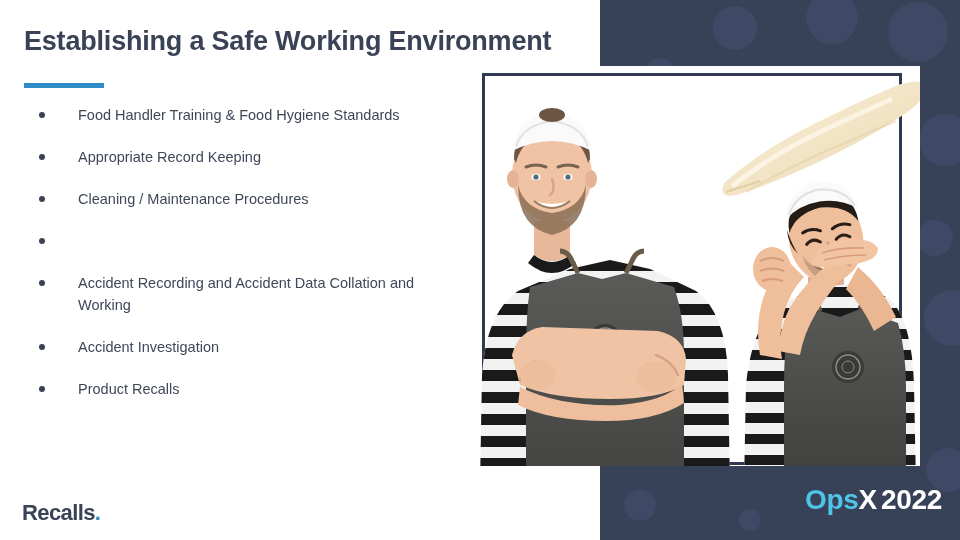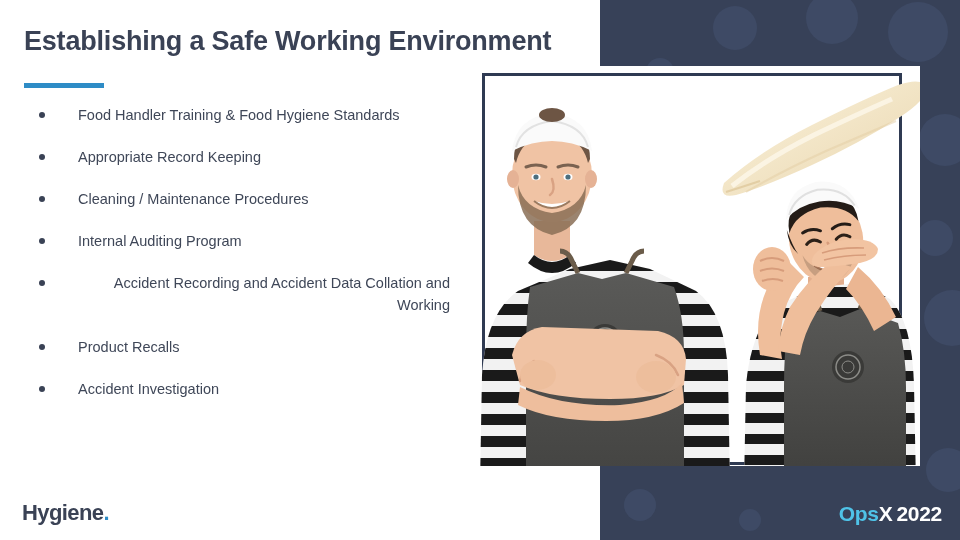--- a/index.html
+++ b/index.html
@@ -62,21 +62,20 @@
     left: 24px;
     top: 104px;
     width: 440px;
   }
   .bullet-row {
     position: relative;
     display: flex;
     align-items: flex-start;
     margin-bottom: 20px;
     min-height: 22px;
-    text-align: right;
   }
   .bullet-dot {
     flex: 0 0 auto;
     width: 6px;
     height: 6px;
     border-radius: 50%;
     background: #3A4255;
     margin-top: 8px;
     margin-left: 15px;
   }
@@ -130,22 +129,22 @@
     font-size: 22px;
     font-weight: bold;
     color: #3A4255;
     letter-spacing: -0.6px;
   }
   #zenput-dot { color: #2E8CC6; }
 
   #opsx-logo {
     position: absolute;
     right: 18px;
-    bottom: 14px;
-    font-size: 21px;
+    bottom: 24px;
+    font-size: 28px;
     font-weight: bold;
     letter-spacing: -0.3px;
     white-space: nowrap;
     text-align: right;
   }
   #opsx-ops { color: #4FC3E8; }
   #opsx-x { color: #ffffff; }
   #opsx-year { color: #ffffff; margin-left: 4px; }
 </style>
 </head>
@@ -183,33 +182,32 @@
     <div class="bullet-row">
       <span class="bullet-dot"></span>
       <span class="bullet-text">Appropriate Record Keeping</span>
     </div>
     <div class="bullet-row">
       <span class="bullet-dot"></span>
       <span class="bullet-text">Cleaning / Maintenance Procedures</span>
     </div>
     <div class="bullet-row">
       <span class="bullet-dot"></span>
-      <span class="bullet-text">Internal Auditing Program</span>
     </div>
     <div class="bullet-row">
       <span class="bullet-dot"></span>
       <span class="bullet-text">Accident Recording and Accident Data Collation and Working</span>
     </div>
     <div class="bullet-row">
       <span class="bullet-dot"></span>
+      <span class="bullet-text">Accident Investigation</span>
+    </div>
+    <div class="bullet-row">
+      <span class="bullet-dot"></span>
       <span class="bullet-text">Product Recalls</span>
-    </div>
-    <div class="bullet-row">
-      <span class="bullet-dot"></span>
-      <span class="bullet-text">Accident Investigation</span>
     </div>
   </div>
 
   <div id="photo-block">
 
     <div id="photo-white"></div>
     <div id="photo-frame"></div>
 
     <svg id="photo-art" viewBox="0 0 480 430" preserveAspectRatio="none">
       <defs>
@@ -368,17 +366,17 @@
           <path d="M354 200 Q366 186 392 184 Q414 184 418 194 Q418 204 400 208 Q374 212 358 212 Q348 210 354 200 Z" fill="#F2C4A2"></path>
           <path d="M362 198 Q380 192 404 193" fill="none" stroke="#D79C7B" stroke-width="1.6"></path>
           <path d="M364 205 Q384 200 406 200" fill="none" stroke="#D79C7B" stroke-width="1.6"></path>
 
           <path d="M398 212 Q422 232 436 262 L414 276 Q402 250 386 234 Z" fill="#EBB692"></path>
         </g>
       </g>
     </svg>
   </div>
 
-  <div id="zenput-logo"><span>Hygiene</span><span id="zenput-dot">.</span></div>
+  <div id="zenput-logo"><span>Recalls</span><span id="zenput-dot">.</span></div>
 
   <div id="opsx-logo"><span id="opsx-ops">Ops</span><span id="opsx-x">X</span><span id="opsx-year">2022</span></div>
 
 </div>
 
 </body></html>

